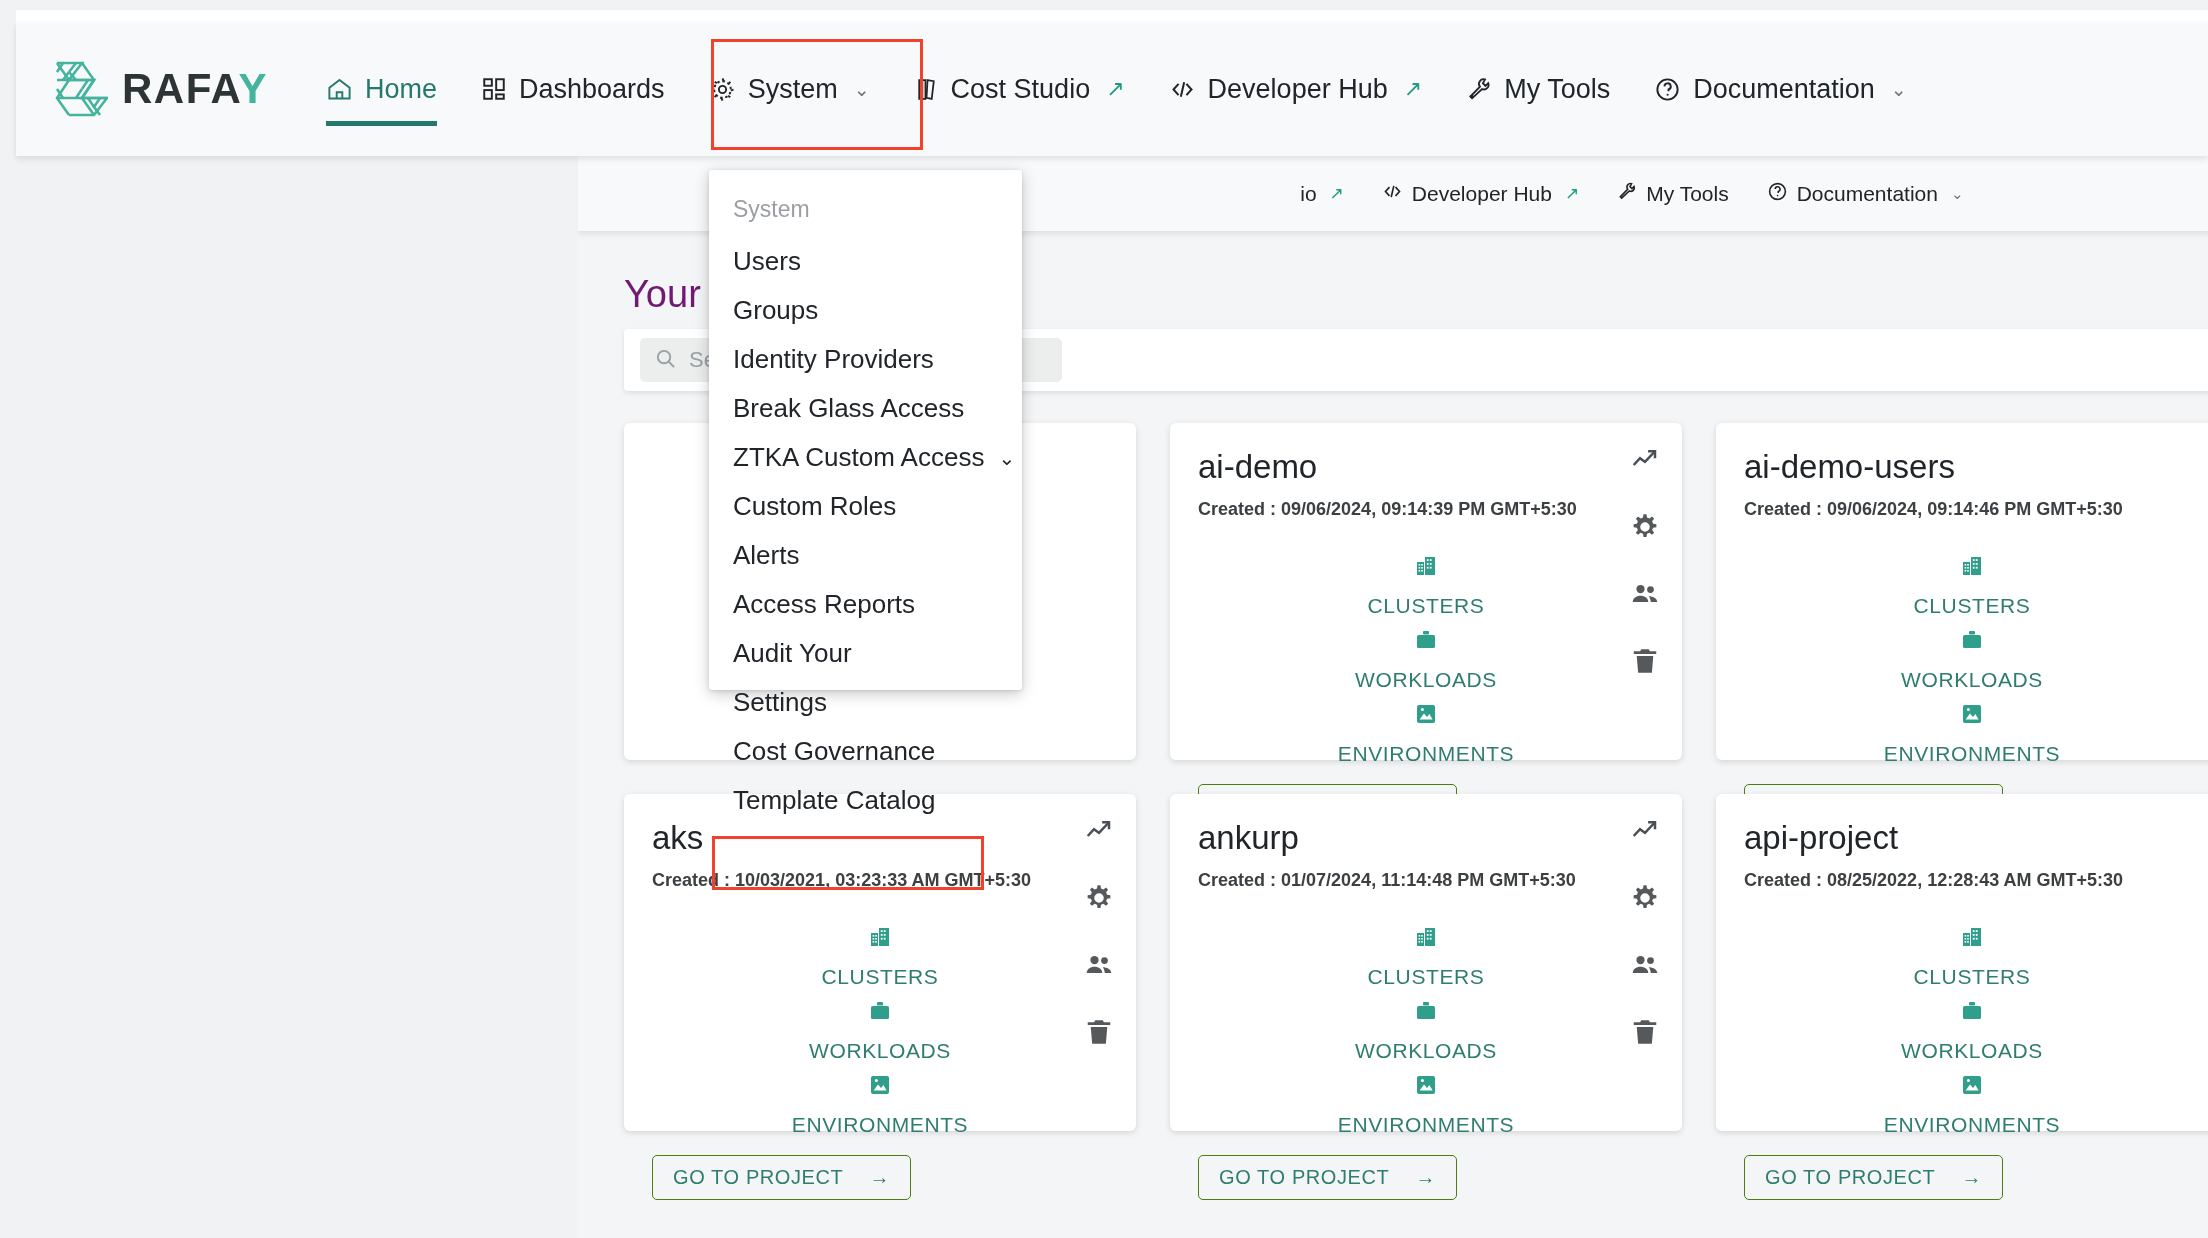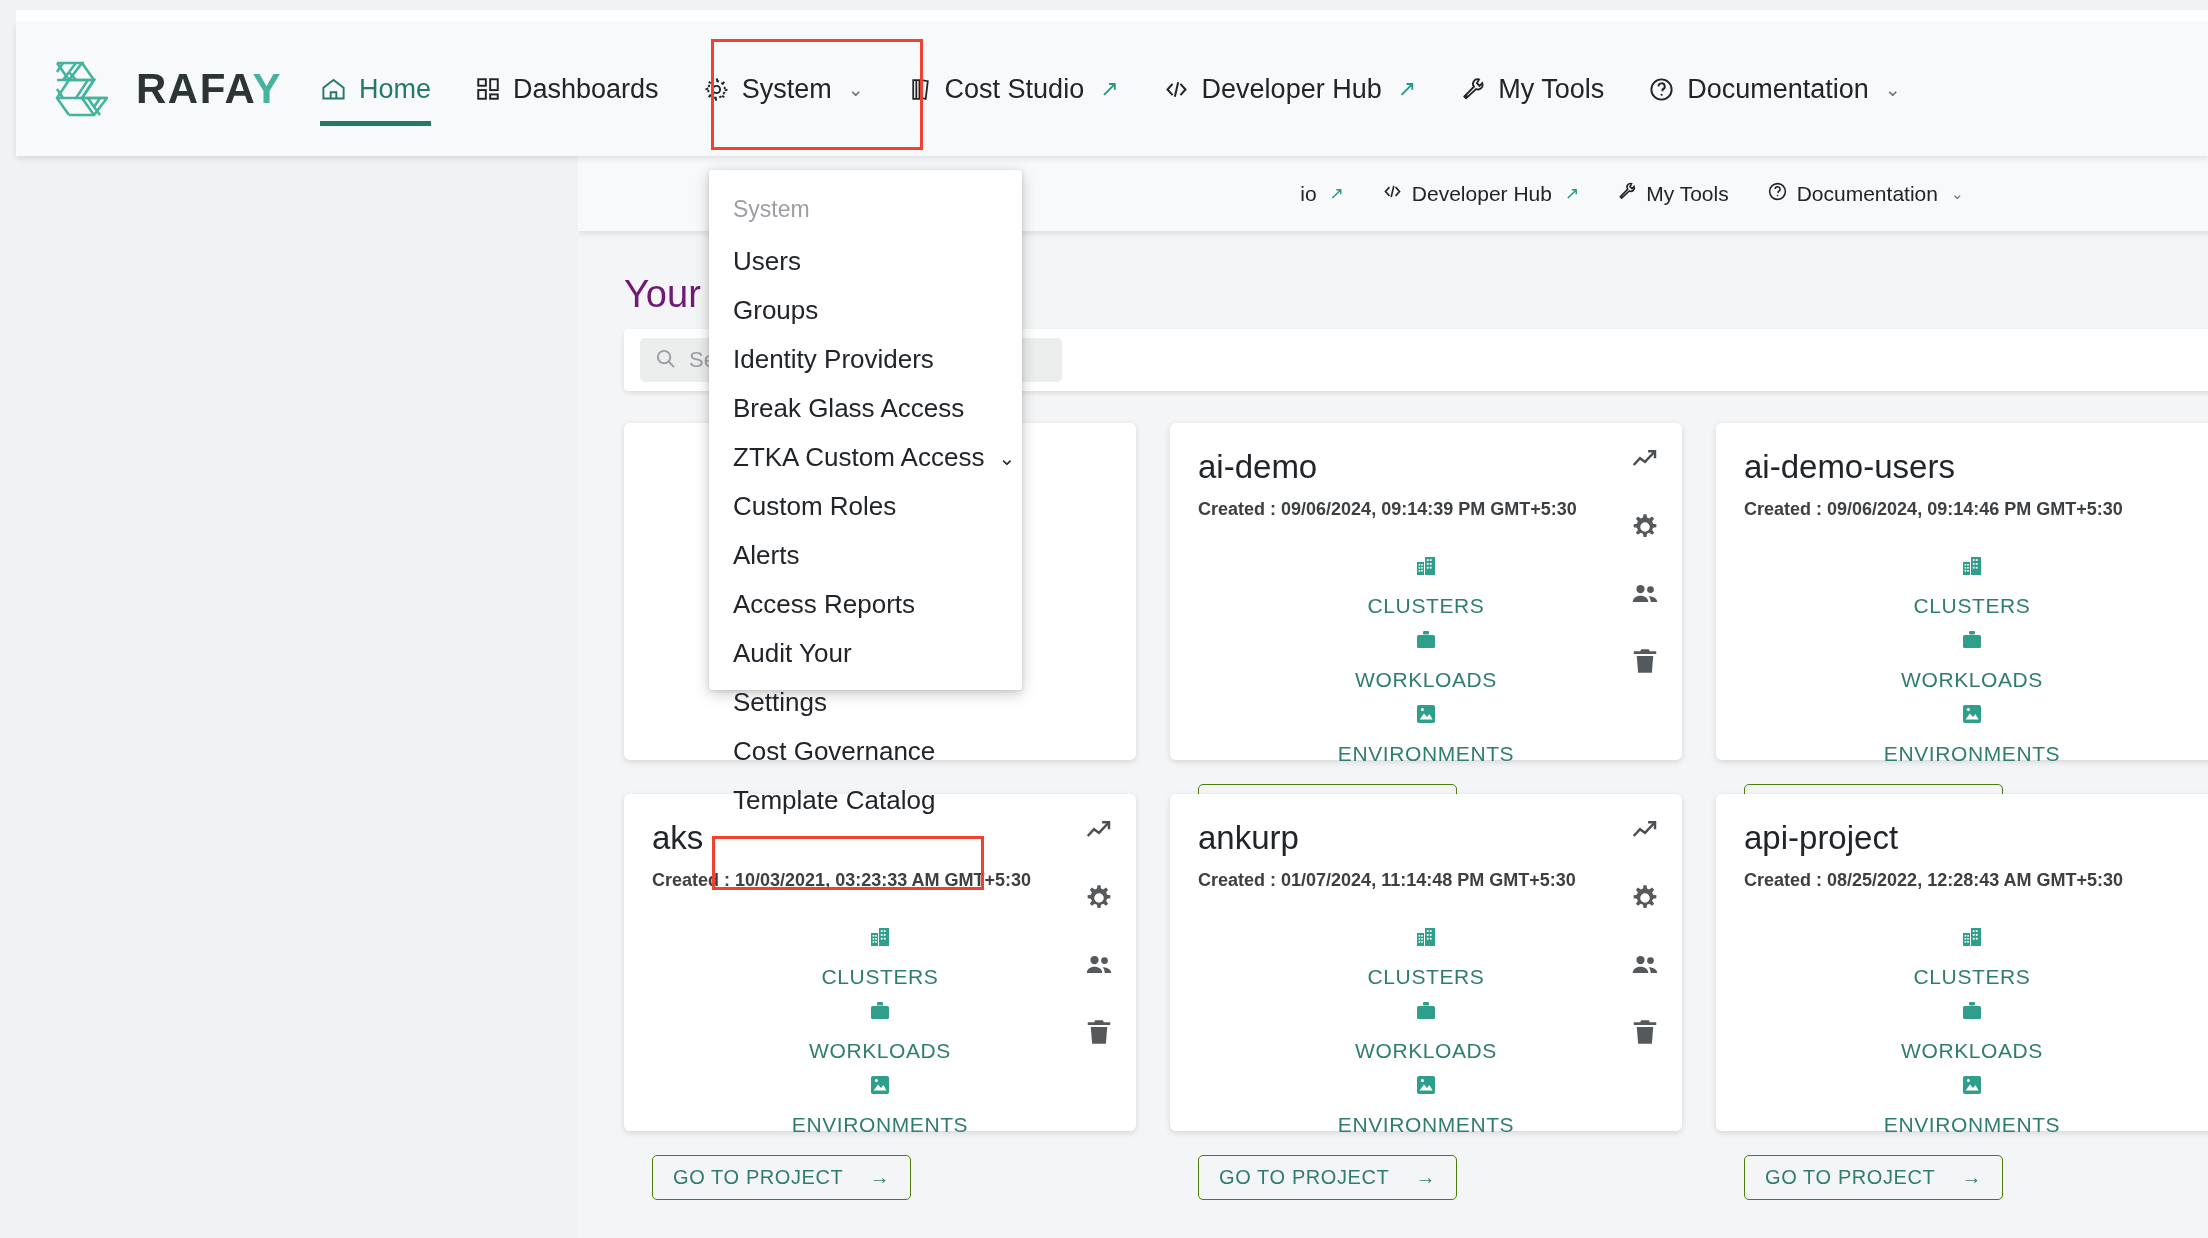--- a/index.html
+++ b/index.html
@@ -20,22 +20,22 @@
   
   .header {
     position: absolute; left: 16px; top: 22px;
     width: 2192px; height: 134px;
     background: #f7f9fa;
     box-shadow: 0 3px 6px rgba(0,0,0,0.10);
     display: flex; align-items: center;
     z-index: 40;
   }
   .logo-wrap {
-    display: flex; align-items: center; gap: 28px;
-    margin-left: 36px; margin-right: 16px;
+    display: flex; align-items: center; gap: 14px;
+    margin-left: 36px; margin-right: 36px;
   }
   .logo-mark { width: 56px; height: 58px; display: block; }
   .logo-text {
     font-size: 42px; font-weight: bold; letter-spacing: 1.5px;
     color: #2d3436;
   }
   .logo-text .tick { color: #45b39d; }
 
   .nav { display: flex; align-items: stretch; height: 134px; }
   .nav-item {

